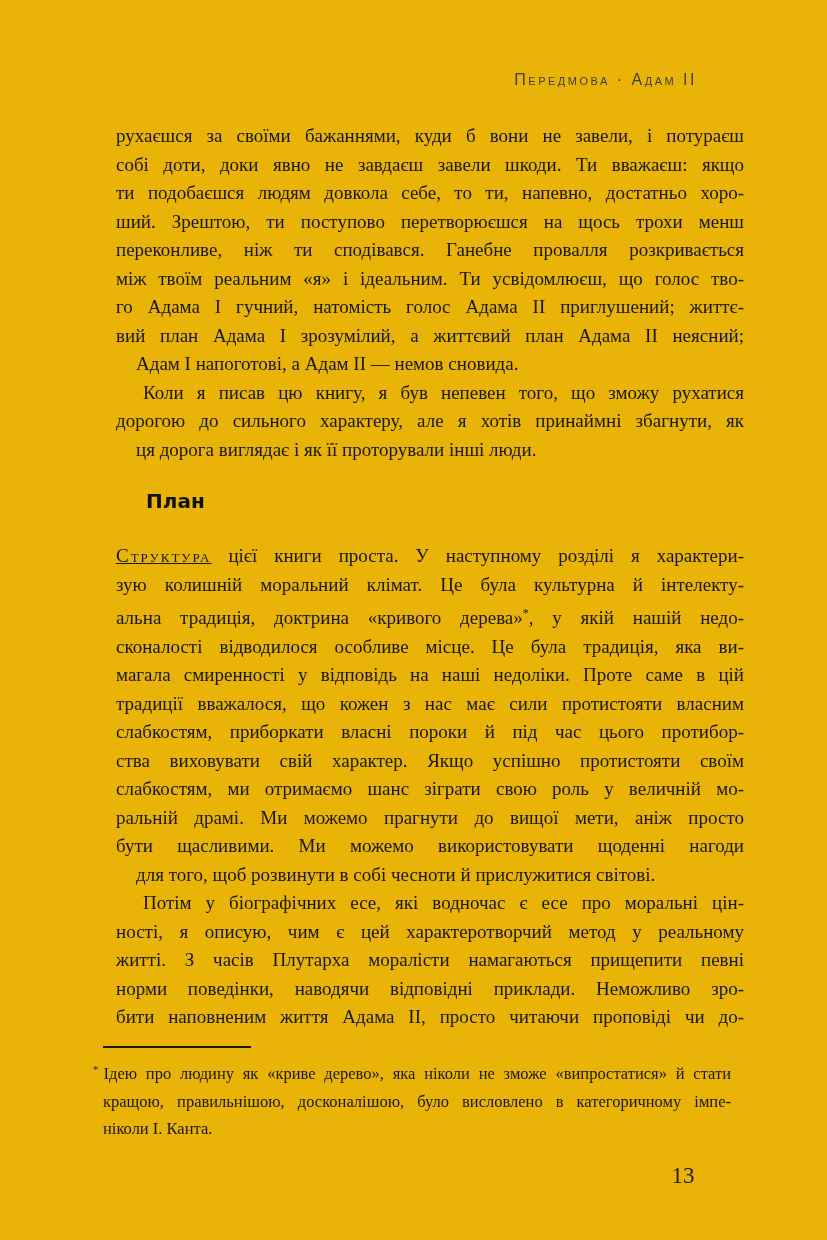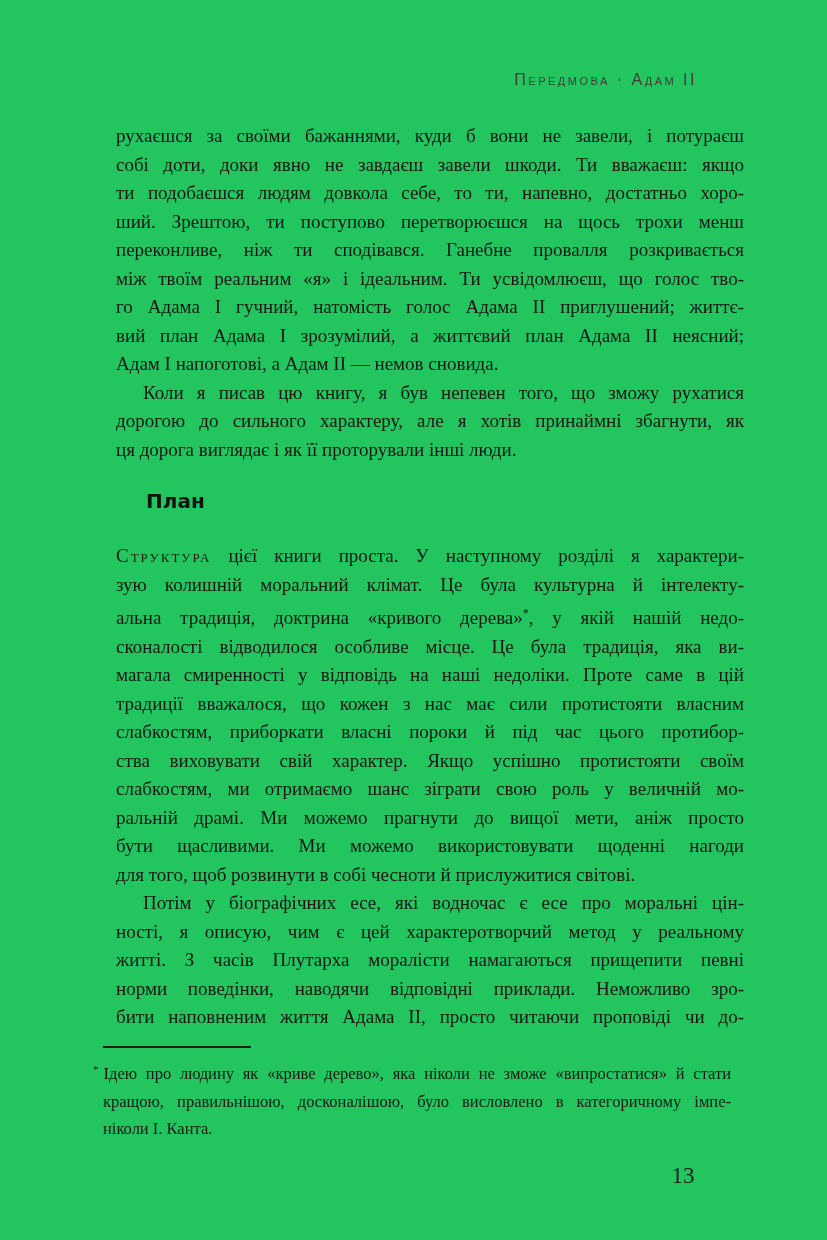--- a/index.html
+++ b/index.html
@@ -1,20 +1,20 @@
 <!DOCTYPE html>
 <html><head>
 <meta charset="utf-8">
 <style>
   html, body { margin: 0; padding: 0; background: #ffffff; }
   .page {
     position: relative;
     width: 827px;
     height: 1240px;
-    background: #22c55e;
+    background: #eab308;
     font-family: "Liberation Serif", serif;
     color: #181818;
     overflow: hidden;
   }
   .running-header {
     position: absolute;
     top: 71px;
     right: 130px;
     font-family: "Liberation Sans", sans-serif;
     font-variant: small-caps;
@@ -26,32 +26,32 @@
   .text-block {
     position: absolute;
     left: 116px;
     top: 122px;
     width: 628px;
     font-size: 19px;
     line-height: 28.5px;
   }
   .para { margin: 0; }
   .line { text-align: justify; text-align-last: justify; }
-  .line.endpara { text-align-last: left; }
+  .line.endpara { text-align-last: left; margin-left: 20px; }
   .line.indent { text-indent: 27px; }
   .section-heading {
     font-family: "DejaVu Sans", "Liberation Sans", sans-serif;
     font-weight: 700;
     font-size: 20px;
     line-height: 26px;
     margin: 24px 0 0 30px;
     color: #111111;
   }
   .para-after-heading { margin-top: 28px; }
-  .lead-smallcaps { font-variant: small-caps; letter-spacing: 2px; }
+  .lead-smallcaps { font-variant: small-caps; letter-spacing: 2px; text-decoration: underline; }
   .fnref { font-size: 12px; vertical-align: 7px; }
   .footnote-rule {
     position: absolute;
     left: 103px;
     top: 1046px;
     width: 148px;
     border-top: 2px solid #1a1a1a;
   }
   .footnote {
     position: absolute;

